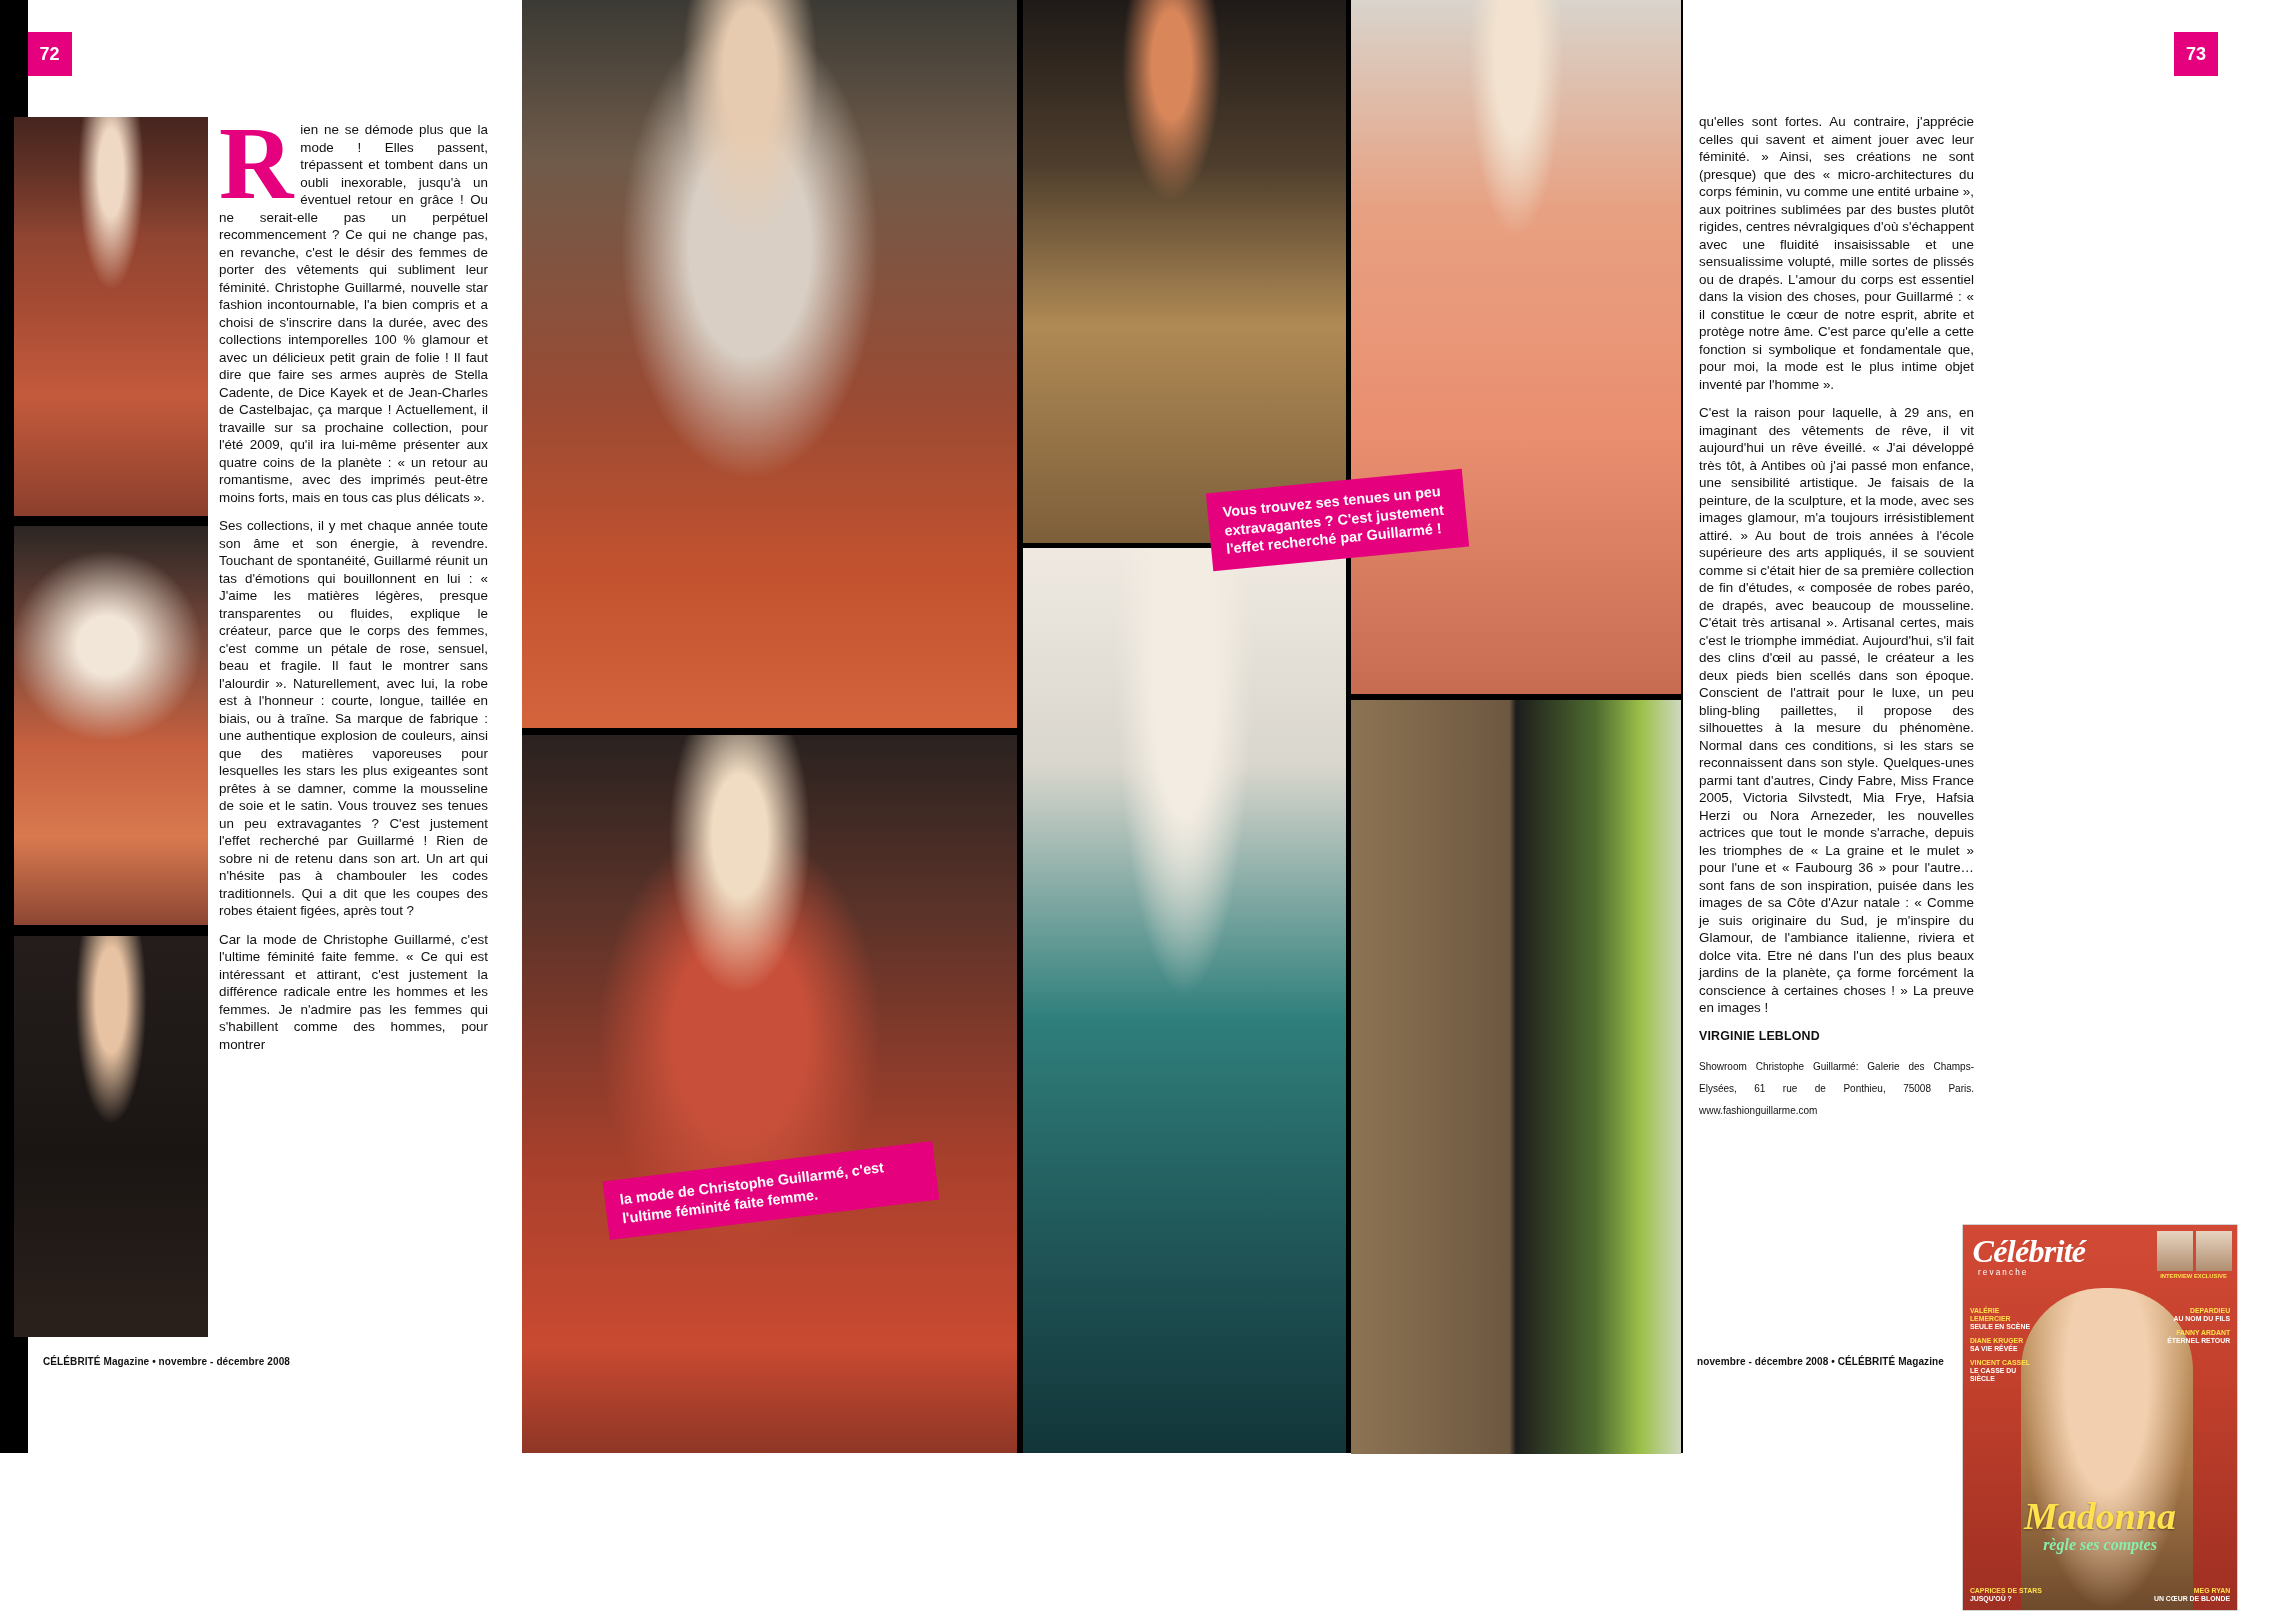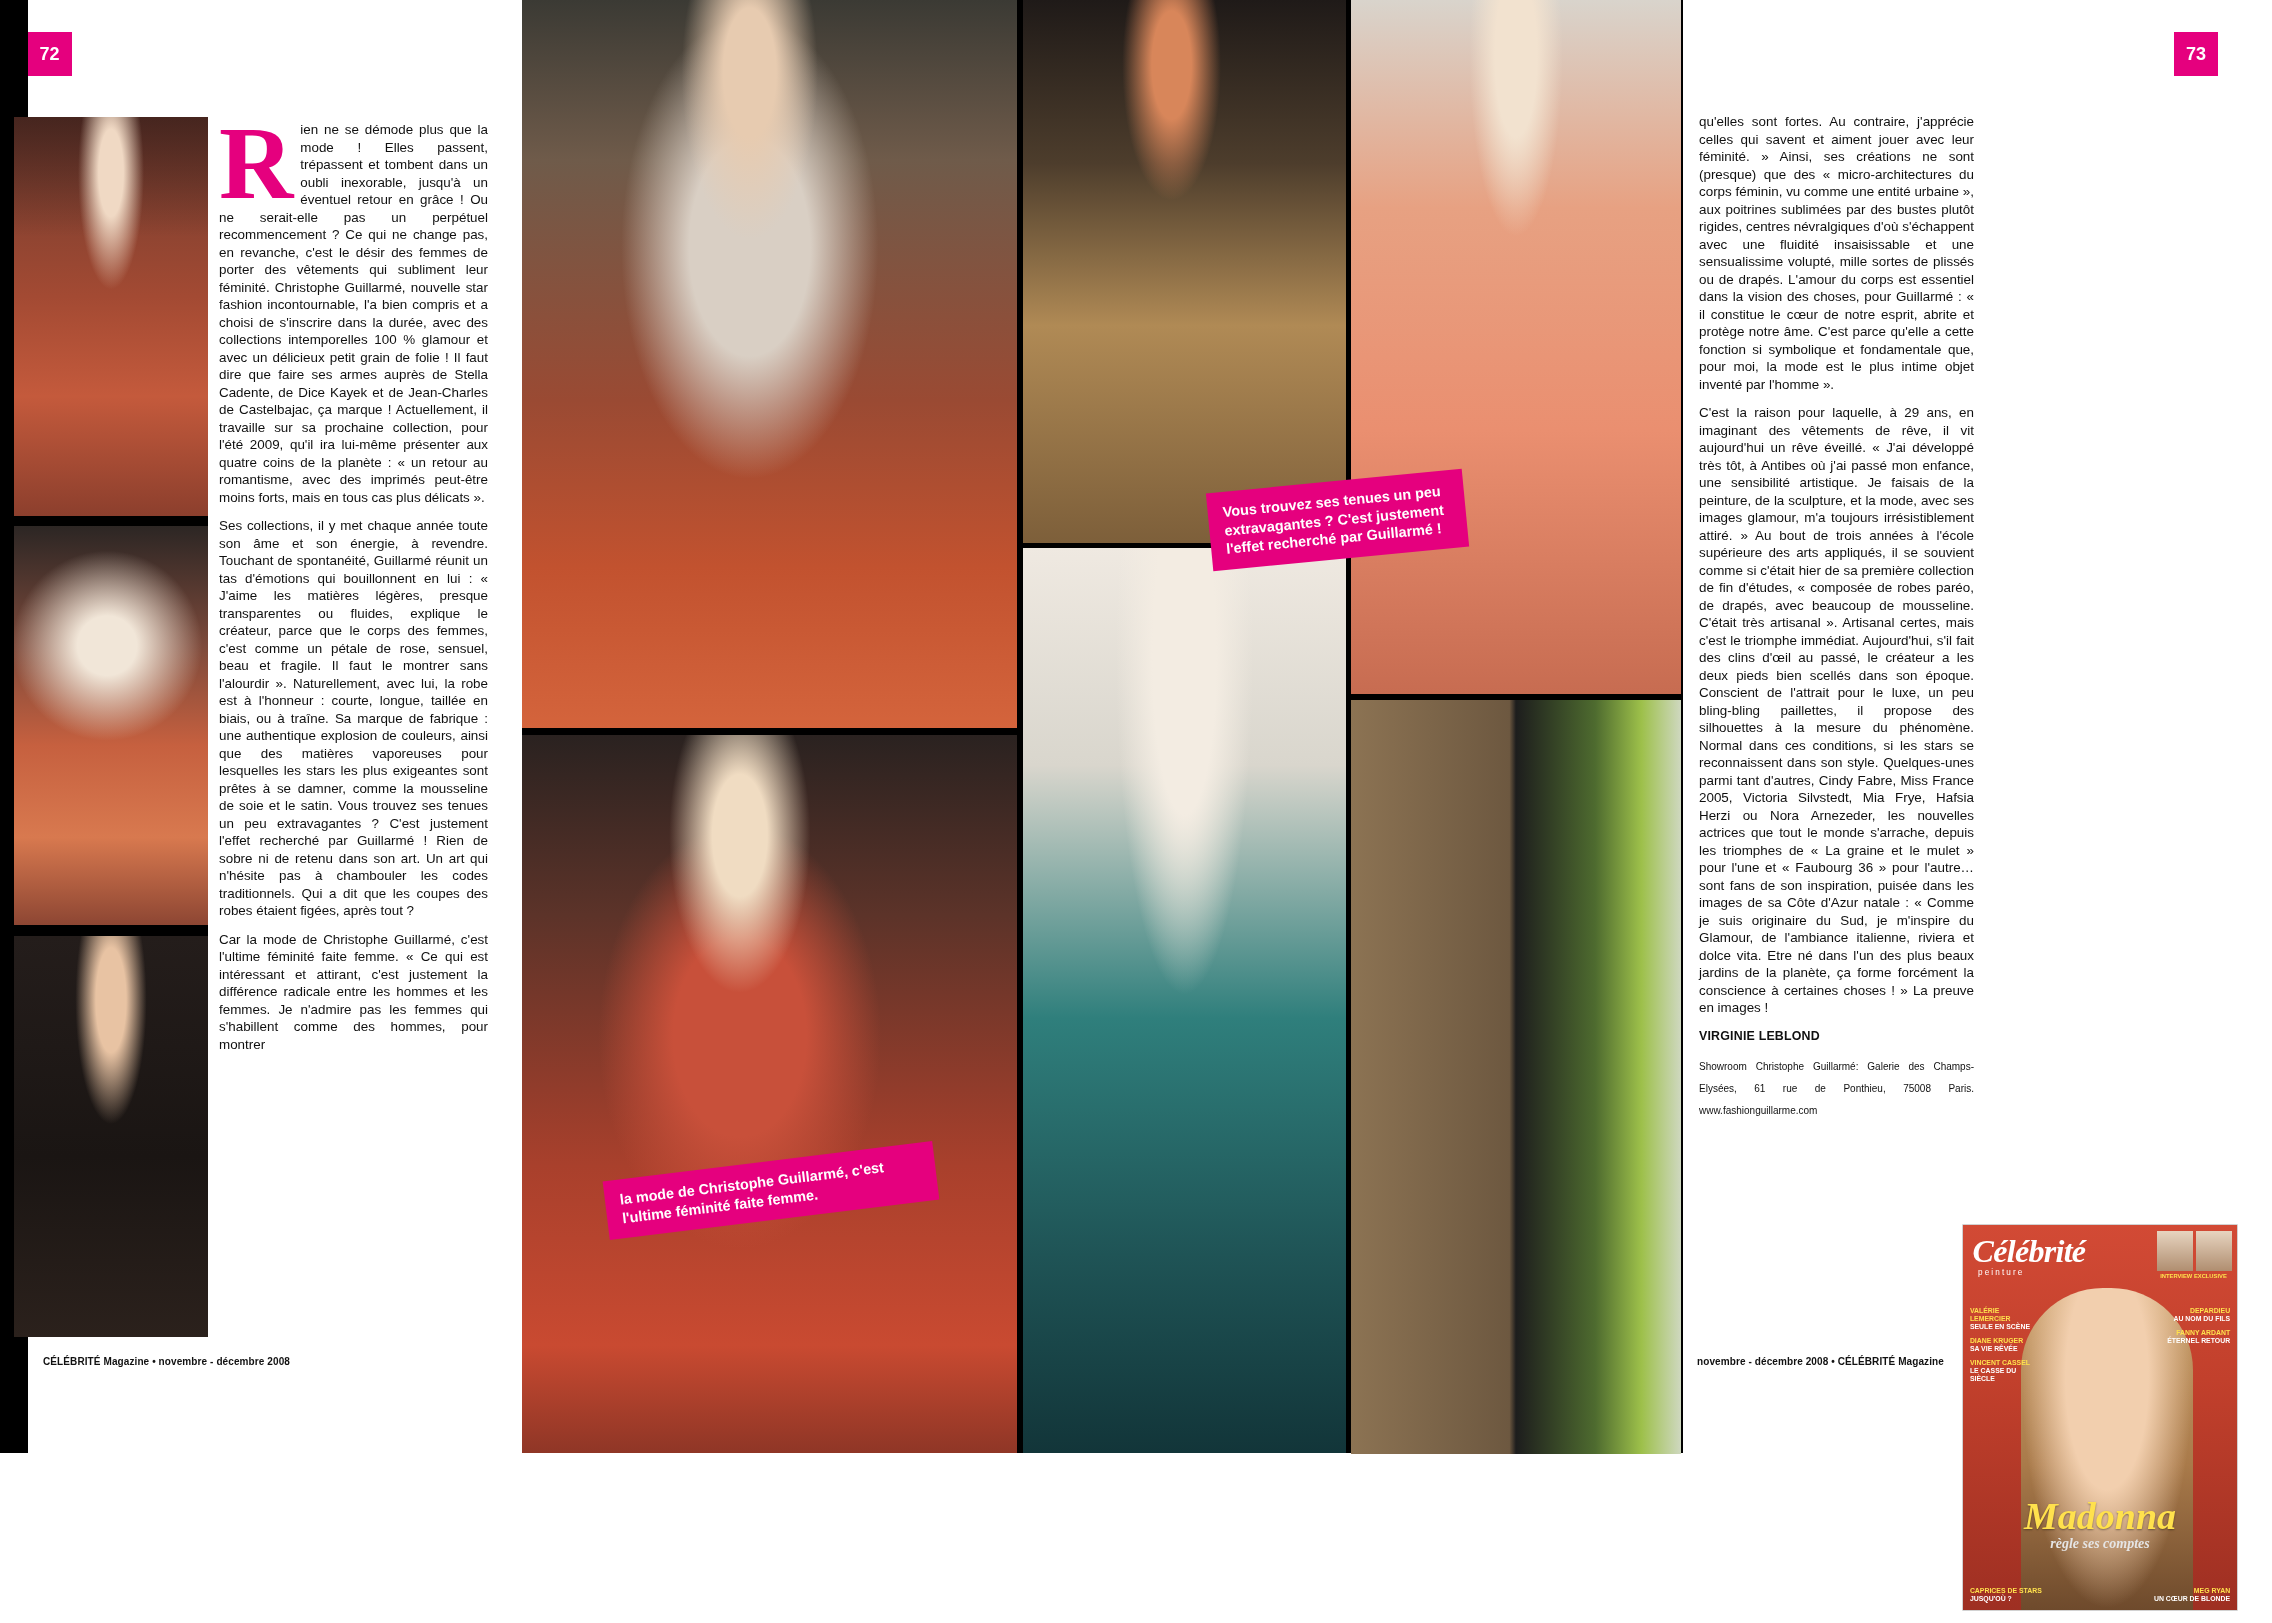--- a/index.html
+++ b/index.html
@@ -100,21 +100,21 @@
   #cover .leftlines{position:absolute;left:6.9px;top:82px;width:66px;color:#ffffff;font-size:6.9px;
        line-height:8.2px;font-weight:bold;}
   #cover .leftlines .hl{color:#ffe14d;}
   #cover .rightlines{position:absolute;right:6.9px;top:82px;width:66px;color:#ffffff;font-size:6.9px;
        line-height:8.2px;font-weight:bold;text-align:right;}
   #cover .rightlines .hl{color:#ffe14d;}
   #cover .bigname{position:absolute;left:0;right:0;top:269px;text-align:center;
        font-family:"Liberation Serif",serif;font-style:italic;font-weight:bold;font-size:38px;
        color:#ffe14d;text-shadow:0 1.4px 2.1px rgba(0,0,0,.4);}
   #cover .subname{position:absolute;left:0;right:0;top:311px;text-align:center;
-       font-family:"Liberation Serif",serif;font-style:italic;font-weight:bold;font-size:14px;color:#e5e5e5;}
+       font-family:"Liberation Serif",serif;font-style:italic;font-weight:bold;font-size:16px;color:#86efac;}
   #cover .botleft{position:absolute;left:6.9px;bottom:6.9px;width:82px;color:#ffe14d;font-size:6.9px;
        font-weight:bold;line-height:8.2px;}
   #cover .botright{position:absolute;right:6.9px;bottom:6.9px;width:89px;color:#ffffff;font-size:6.9px;
        font-weight:bold;line-height:8.2px;text-align:right;}
   #cover .botright .hl{color:#ffe14d;}
 </style>
 </head>
 <body>
 
 <div id="spread">
@@ -191,21 +191,21 @@
   <div class="flash" id="flash-1">Vous trouvez ses tenues un peu extravagantes ? C'est justement l'effet recherché par Guillarmé !</div>
   <div class="flash" id="flash-2">la mode de Christophe Guillarmé, c'est l'ultime féminité faite femme.</div>
 
   <div class="footer" id="footer-left">CÉLÉBRITÉ Magazine  •  novembre - décembre 2008</div>
   <div class="footer" id="footer-right">novembre - décembre 2008  •  CÉLÉBRITÉ Magazine</div>
 
   <div id="cover">
     <div class="cbg"></div>
     <div class="portrait"></div>
     <div class="masthead">Célébrité</div>
-    <div class="magword">peinture</div>
+    <div class="magword">revanche</div>
     <div class="thumbs">
       <div></div>
       <div></div>
     </div>
     <div class="thumbcap">INTERVIEW EXCLUSIVE</div>
 
     <div class="leftlines">
       <div class="hl">VALÉRIE LEMERCIER</div>
       <div>SEULE EN SCÈNE</div>
       <div class="hl" style="margin-top:5.5px">DIANE KRUGER</div>

